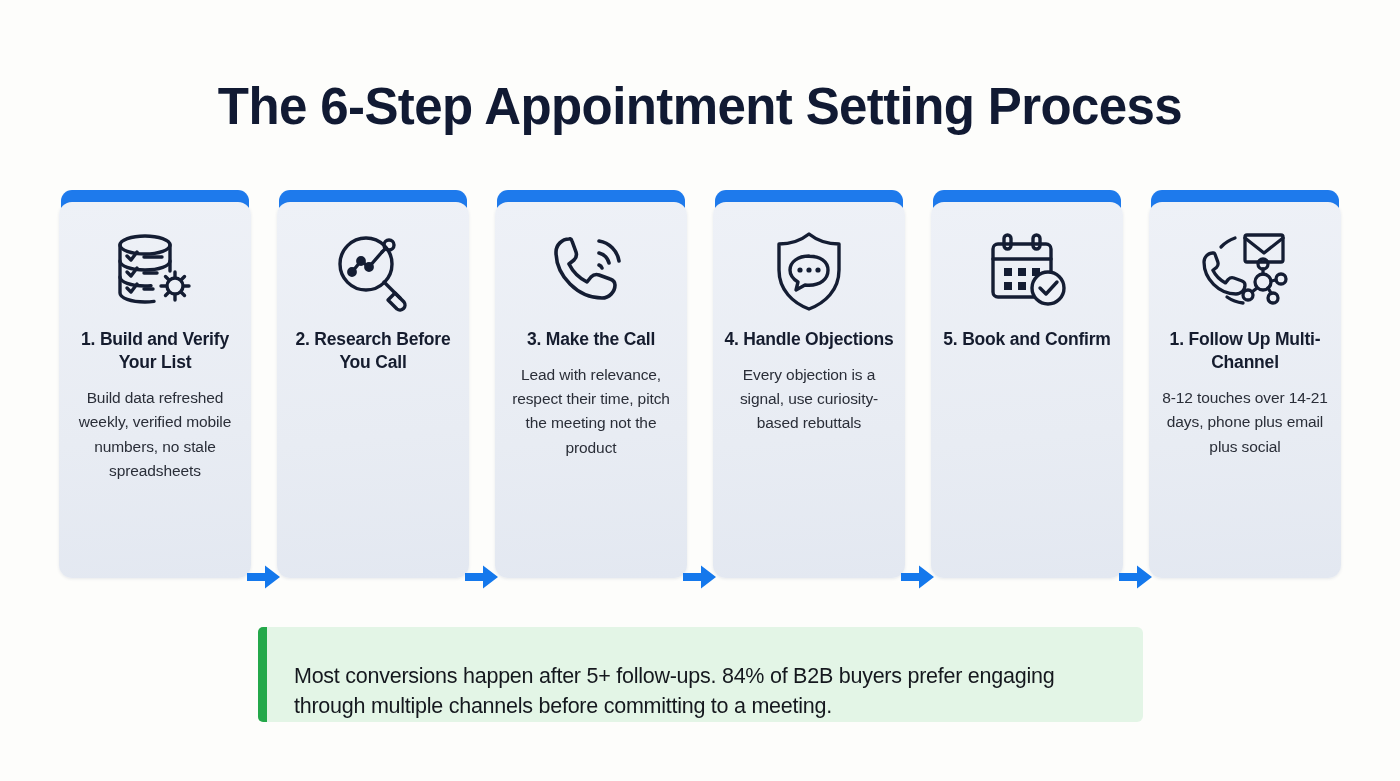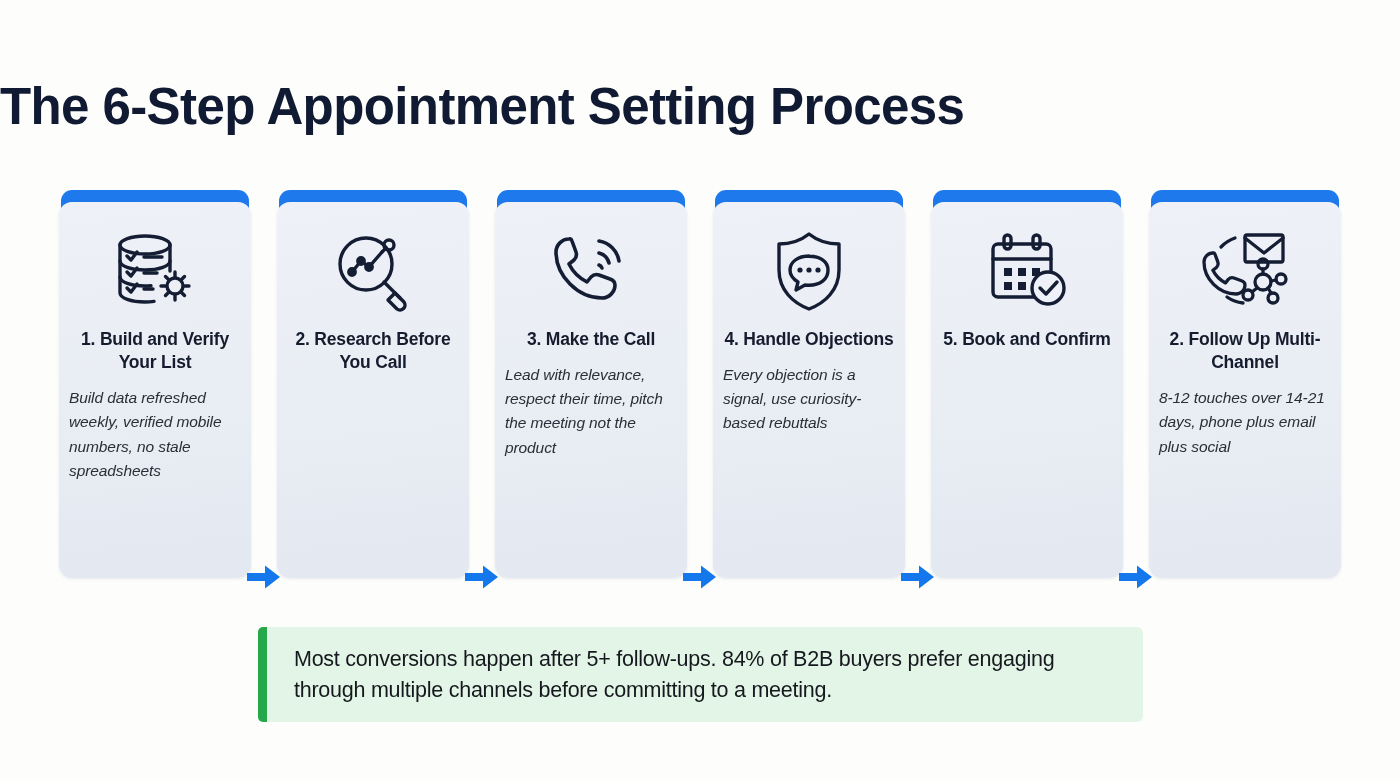--- a/index.html
+++ b/index.html
@@ -8,21 +8,21 @@
     background: #fdfdfb;
     font-family: "Liberation Sans", sans-serif;
     overflow: hidden;
   }
   .page { position: relative; width: 1400px; height: 781px; }
 
   
   .title {
     position: absolute;
     top: 78px; left: 0; width: 1400px;
-    text-align: left;
+    text-align: center;
     font-size: 51px;
     font-weight: bold;
     letter-spacing: -0.6px;
     color: #111a33;
     line-height: 1.12;
   }
 
   
   .cards {
     position: absolute;
@@ -67,44 +67,43 @@
     font-weight: bold;
     color: #151c2e;
     text-align: center;
     line-height: 1.32;
     letter-spacing: -0.2px;
     margin-bottom: 12px;
   }
   .card-body {
     font-size: 15.5px;
     color: #2a2e38;
-    text-align: left;
+    text-align: center;
     line-height: 1.56;
     letter-spacing: -0.1px;
-    font-style: italic;
   }
 
   
   .arrow {
     position: absolute;
     top: 374px;
     width: 34px; height: 26px;
     z-index: 5;
   }
   .arrow svg { display: block; }
 
   
   .callout {
     position: absolute;
     left: 258px; top: 627px;
     width: 885px; height: 95px;
     background: #e3f5e6;
     border-radius: 6px;
     display: flex;
-    align-items: center;
+    align-items: flex-end;
   }
   .callout-bar {
     position: absolute;
     left: 0; top: 0;
     width: 9px; height: 95px;
     background: #24a84a;
     border-radius: 5px 0 0 5px;
   }
   .callout-text {
     padding: 0 34px 0 36px;
@@ -262,21 +261,21 @@
             <circle cx="62" cy="33" r="5"></circle>
             <circle cx="80" cy="48" r="5"></circle>
             <circle cx="47" cy="64" r="5"></circle>
             <circle cx="72" cy="67" r="5"></circle>
             <line x1="62" y1="43" x2="62" y2="38"></line>
             <line x1="70" y1="50" x2="75" y2="49"></line>
             <line x1="56" y1="57" x2="51" y2="61"></line>
             <line x1="67" y1="57" x2="70" y2="62"></line>
           </svg>
         </div>
-        <div class="card-heading">2. Follow Up Multi-Channel</div>
+        <div class="card-heading">1. Follow Up Multi-Channel</div>
         <div class="card-body">8-12 touches over 14-21 days, phone plus email plus social</div>
       </div>
     </div>
 
   </div>
 
   <div class="callout">
     <div class="callout-bar"></div>
     <div class="callout-text">Most conversions happen after 5+ follow-ups. 84% of B2B buyers prefer engaging through multiple channels before committing to a meeting.</div>
   </div>

